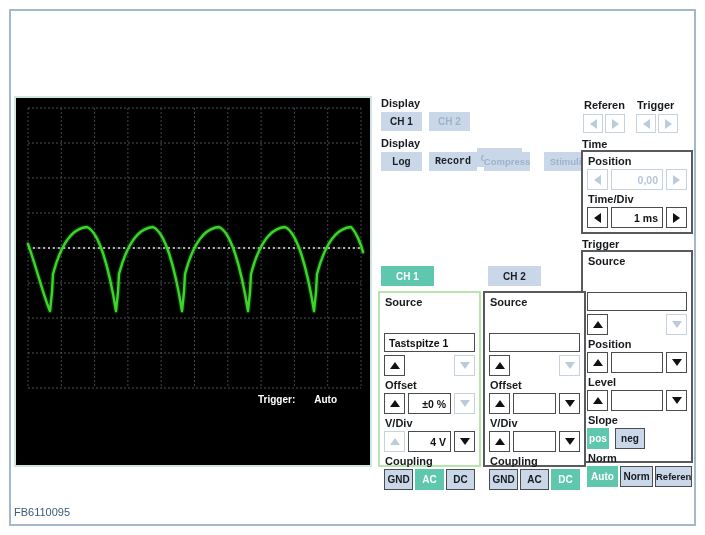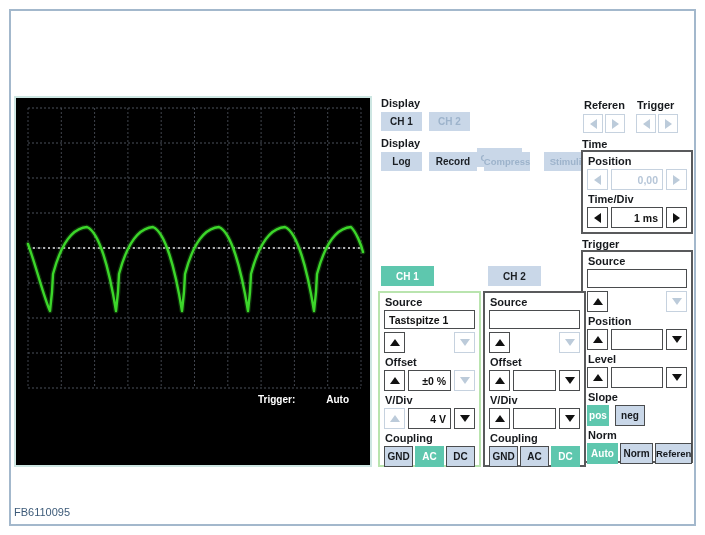--- a/index.html
+++ b/index.html
@@ -11,21 +11,21 @@
     border:2px solid #a3b8cc;background:#ffffff;}
   
   .scope{position:absolute;left:14px;top:96px;width:354px;height:367px;
     background:#000;border:2px solid #cde6e2;}
   .scope svg{position:absolute;left:0;top:0;}
   .gv{stroke:#41454e;stroke-width:1;stroke-dasharray:2 2;}
   .gh{stroke:#4b505a;stroke-width:1;stroke-dasharray:2 2;}
   .gt{stroke:#dedede;stroke-width:1.4;stroke-dasharray:2 3;}
   .wave{fill:none;stroke:#3cd62a;stroke-width:2.4;stroke-linejoin:round;stroke-linecap:round;}
   .wave-glow{fill:none;stroke:#3cd62a;stroke-width:5;opacity:.22;stroke-linejoin:round;stroke-linecap:round;}
-  .trig{position:absolute;color:#fff;font-weight:bold;font-size:10px;display:flex;gap:12px;}
+  .trig{position:absolute;color:#fff;font-weight:bold;font-size:10px;display:flex;}
   
   .lbl{position:absolute;font-size:11px;font-weight:bold;color:#16191d;white-space:nowrap;}
   .footer{position:absolute;left:14px;top:506px;font-size:11px;color:#3c5a78;}
   
   .brow{position:absolute;display:flex;gap:7px;}
   .fbtn{height:19px;display:flex;align-items:center;justify-content:center;
     background:#c9d7e8;border:none;font-family:inherit;font-weight:bold;font-size:10px;
     color:#1b1f24;padding:0;box-sizing:border-box;}
   .fbtn.dim{color:#9db3cb;}
   .tab{position:absolute;width:53px;height:20px;display:flex;align-items:center;justify-content:center;
@@ -47,21 +47,21 @@
   .tri.down{border-left:5px solid transparent;border-right:5px solid transparent;border-top:7px solid #111;}
   .tri.left{border-top:5px solid transparent;border-bottom:5px solid transparent;border-right:7px solid #111;}
   .tri.right{border-top:5px solid transparent;border-bottom:5px solid transparent;border-left:7px solid #111;}
   .dis .tri.up{border-bottom-color:#bccbda;}
   .dis .tri.down{border-top-color:#bccbda;}
   .dis .tri.left{border-right-color:#bccbda;}
   .dis .tri.right{border-left-color:#bccbda;}
   
   .field{flex:1;border:1.5px solid #4a4c4e;background:#fff;font-size:10.5px;font-weight:bold;
     color:#111;display:flex;align-items:center;justify-content:flex-end;padding:0 4px;box-sizing:border-box;min-width:0;}
-  .field.start{justify-content:flex-start;}
+  .field.start{justify-content:flex-start;margin-top:23px;}
   .field.dim{border-color:#c6d2df;color:#b6c6d8;}
   
   .sbtn{background:#c9d7e8;border:1.5px solid #4a4c4e;font-family:inherit;font-weight:bold;font-size:10px;
     color:#16191d;display:flex;align-items:center;justify-content:center;padding:0;box-sizing:border-box;flex:1;}
   .sbtn.teal{background:#5ec7ae;border-color:#5ec7ae;color:#fff;}
   .sbtn.fix{flex:none;}
 </style>
 </head>
 <body>
 
@@ -102,21 +102,21 @@
 <div class="lbl" style="left:381px;top:97px;">Display</div>
 <div class="brow" style="left:381px;top:112px;">
   <button class="fbtn" style="width:41px;">CH 1</button>
   <button class="fbtn dim" style="width:41px;">CH 2</button>
   <button class="fbtn dim" style="width:45px;font-size:9.5px;margin-top:36px;">Coupled</button>
 </div>
 
 <div class="lbl" style="left:381px;top:137px;">Display</div>
 <div class="brow" style="left:381px;top:152px;">
   <button class="fbtn" style="width:41px;">Log</button>
-  <button class="fbtn" style="width:48px;">Record</button>
+  <button class="fbtn" style="width:48px;font-family:Liberation Mono, monospace;">Record</button>
   <button class="fbtn dim" style="width:46px;font-size:9.5px;">Compress</button>
   <button class="fbtn dim" style="width:43px;font-size:9.5px;margin-left:7px;">Stimuli</button>
 </div>
 
 <div class="lbl" style="left:584px;top:99px;">Referen</div>
 <div class="lbl" style="left:637px;top:99px;">Trigger</div>
 <div class="brow" style="left:583px;top:114px;gap:2px;">
   <button class="abtn dis" style="width:20px;height:19px;">
       <span class="tri left"></span>
     </button>

